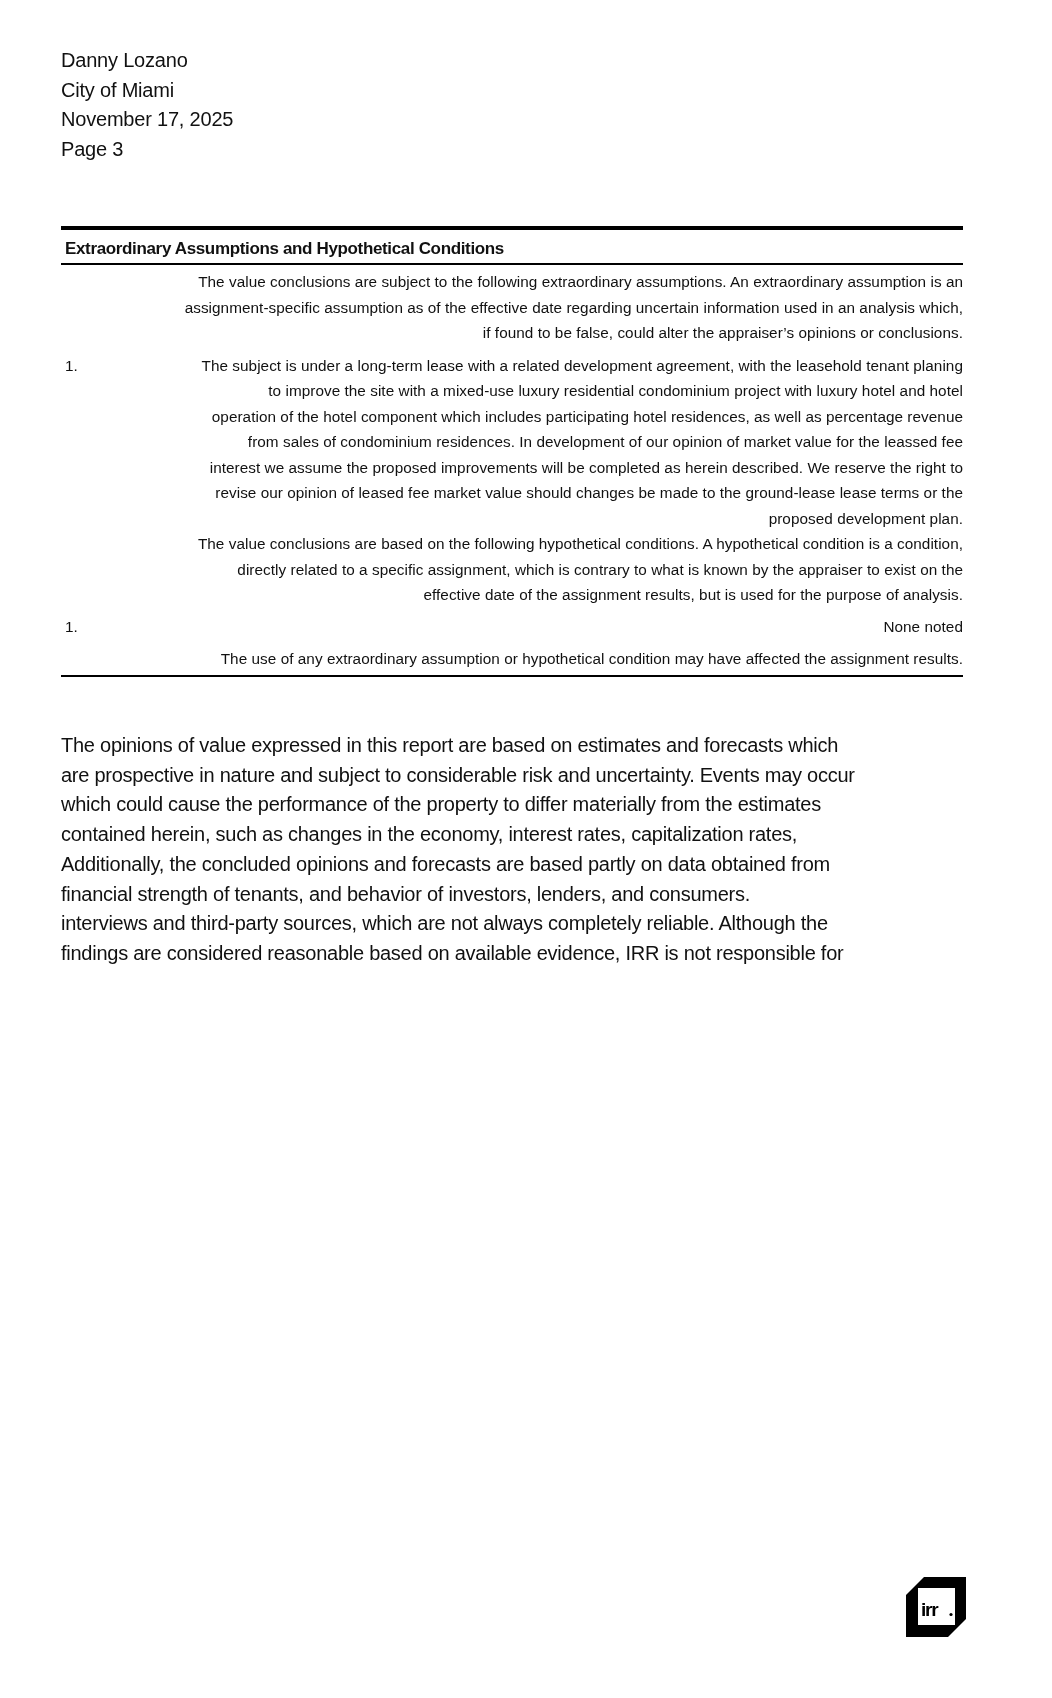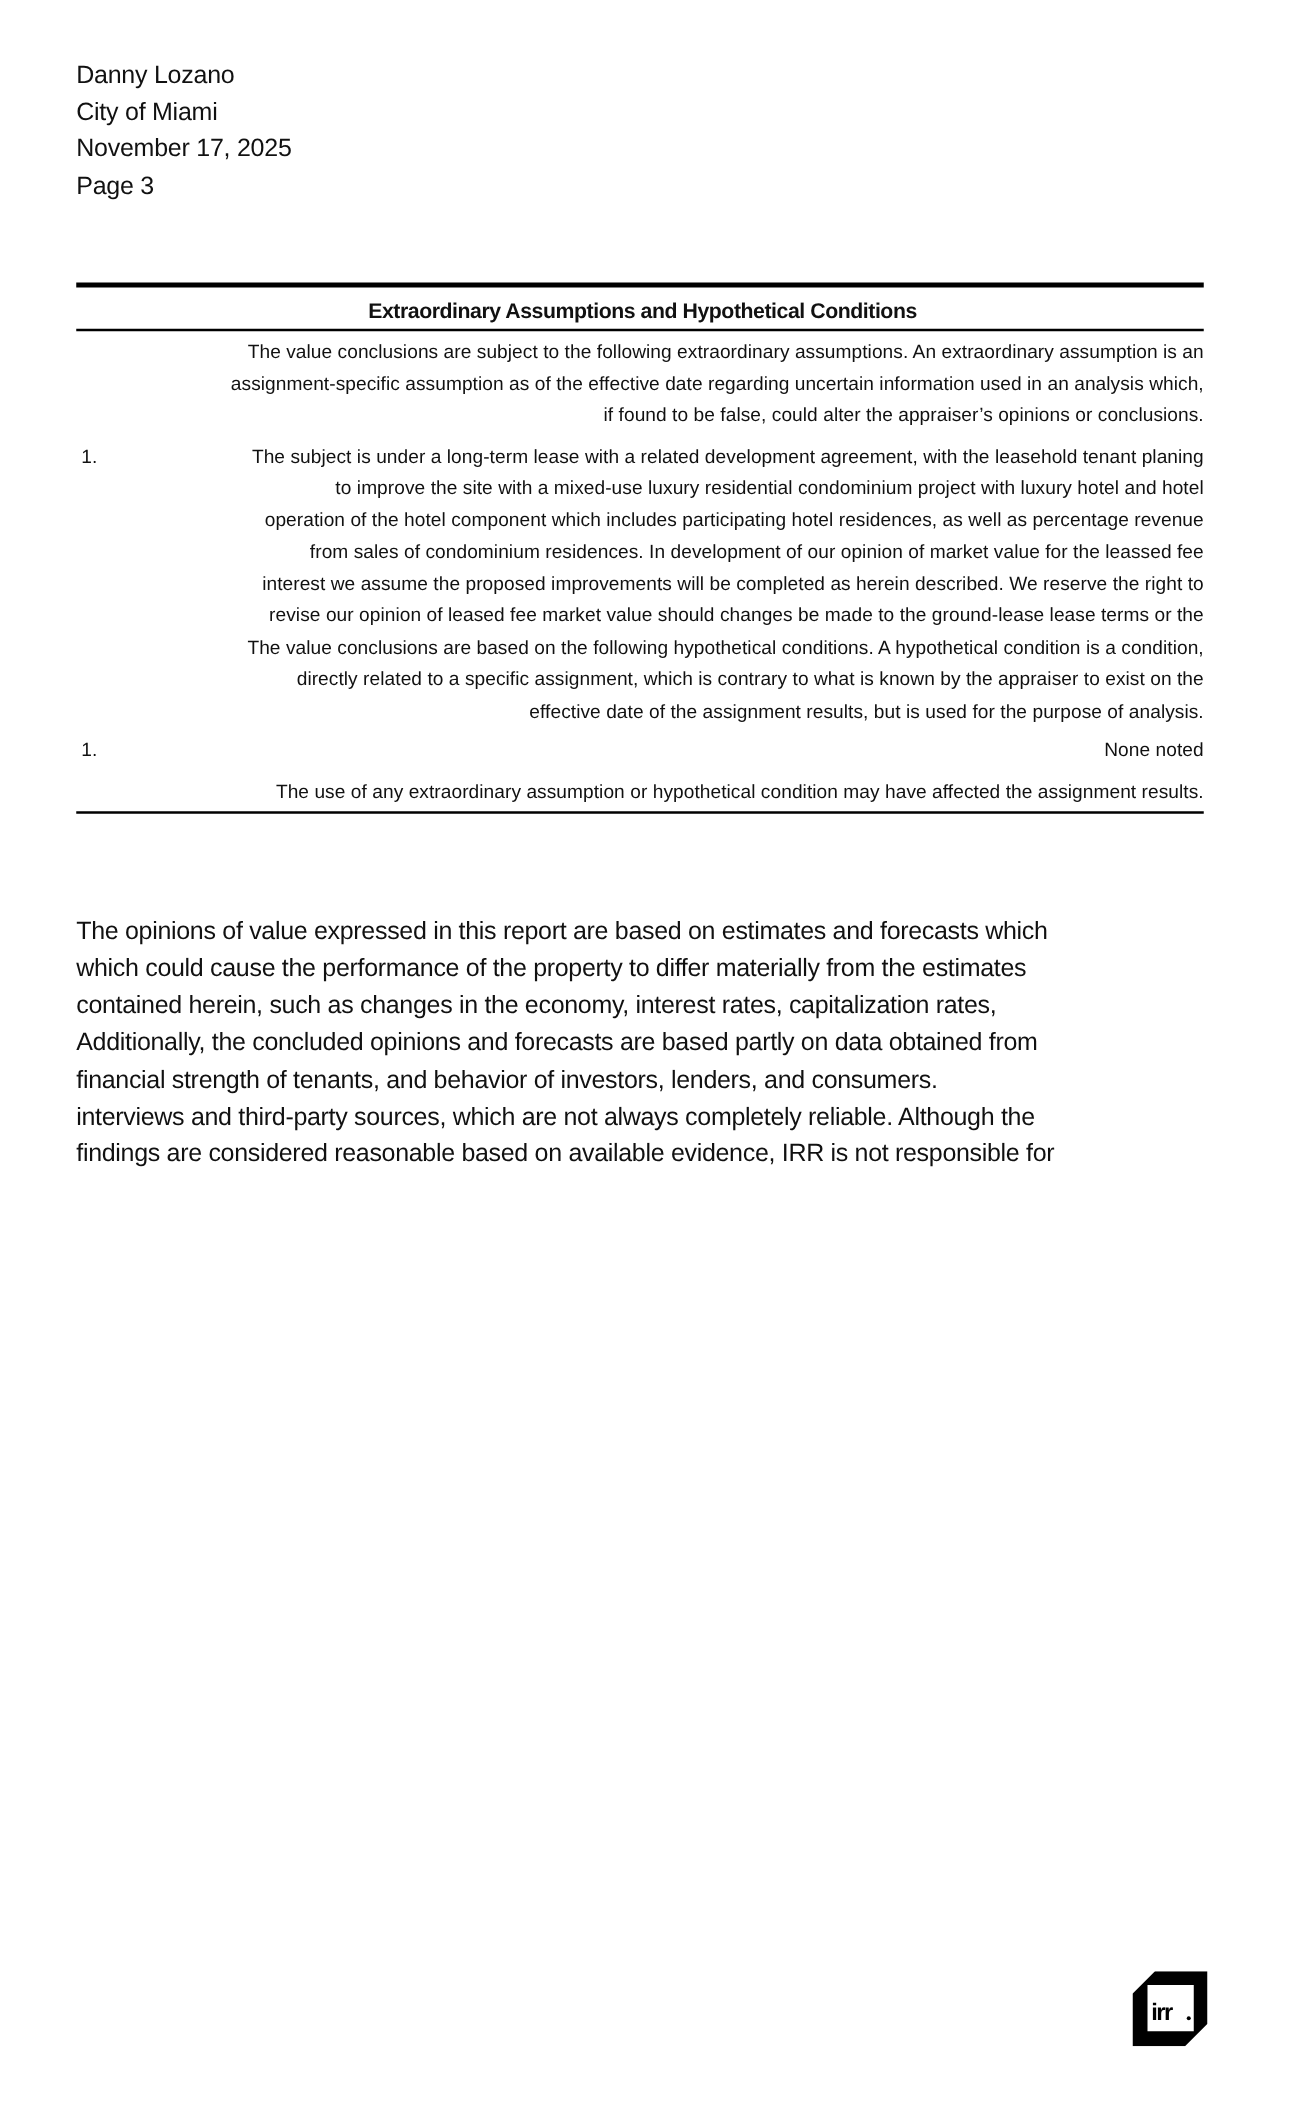--- a/index.html
+++ b/index.html
@@ -4,21 +4,21 @@
 <style>
   html, body { margin: 0; padding: 0; background: #ffffff; }
   body { width: 1052px; height: 1698px; position: relative; overflow: hidden; color: #111111; }
   .page { position: absolute; left: 0; top: 0; width: 1052px; height: 1698px; }
 
   .header { position: absolute; left: 61px; top: 46px; font-family: "Liberation Sans", sans-serif; font-size: 20px; line-height: 29.7px; letter-spacing: -0.2px; }
   .header div { white-space: nowrap; }
 
   .box { position: absolute; left: 61px; top: 226px; width: 902px; font-family: "Liberation Sans", sans-serif; }
   .rule-thick { height: 4px; background: #000; }
-  .box-title { font-weight: bold; font-size: 17px; letter-spacing: -0.35px; padding: 9px 0 4px 4px; line-height: 20px; text-align: center; }
+  .box-title { font-weight: bold; font-size: 17px; letter-spacing: -0.35px; padding: 9px 0 4px 4px; line-height: 20px; }
   .rule-thin { height: 2px; background: #000; }
   .box-body { font-size: 15.3px; line-height: 25.5px; letter-spacing: 0.05px; padding-left: 4px; }
   .box-body .ln { white-space: nowrap; text-align: right; }
   .para1 { padding-top: 4px; }
   .list { margin-top: 7px; }
   .list-item { position: relative; padding-left: 27px; }
   .list-num { position: absolute; left: 0; top: 0; }
   .para2 { margin-top: 0; }
   .list2 { margin-top: 6px; }
   .para3 { margin-top: 7px; padding-bottom: 3px; }
@@ -53,40 +53,42 @@
       </div>
       <div class="list">
         <div class="list-item">
           <span class="list-num">1.</span>
           <div class="ln">The subject is under a long-term lease with a related development agreement, with the leasehold tenant planing</div>
           <div class="ln">to improve the site with a mixed-use luxury residential condominium project with luxury hotel and hotel</div>
           <div class="ln">operation of the hotel component which includes participating hotel residences, as well as percentage revenue</div>
           <div class="ln">from sales of condominium residences. In development of our opinion of market value for the leassed fee</div>
           <div class="ln">interest we assume the proposed improvements will be completed as herein described. We reserve the right to</div>
           <div class="ln">revise our opinion of leased fee market value should changes be made to the ground-lease lease terms or the</div>
+          <div class="ln">proposed development plan.</div>
         </div>
       </div>
       <div class="para2">
         <div class="ln">The value conclusions are based on the following hypothetical conditions. A hypothetical condition is a condition,</div>
         <div class="ln">directly related to a specific assignment, which is contrary to what is known by the appraiser to exist on the</div>
         <div class="ln">effective date of the assignment results, but is used for the purpose of analysis.</div>
       </div>
       <div class="list2">
         <div class="list-item">
           <span class="list-num">1.</span>
           <div class="ln">None noted</div>
         </div>
       </div>
       <div class="para3 ln">The use of any extraordinary assumption or hypothetical condition may have affected the assignment results.</div>
     </div>
     <div class="rule-thin"></div>
   </div>
 
   <div class="body-para">
     <div class="ln">The opinions of value expressed in this report are based on estimates and forecasts which</div>
+    <div class="ln">are prospective in nature and subject to considerable risk and uncertainty. Events may occur</div>
     <div class="ln">which could cause the performance of the property to differ materially from the estimates</div>
     <div class="ln">contained herein, such as changes in the economy, interest rates, capitalization rates,</div>
     <div class="ln">Additionally, the concluded opinions and forecasts are based partly on data obtained from</div>
     <div class="ln">financial strength of tenants, and behavior of investors, lenders, and consumers.</div>
     <div class="ln">interviews and third-party sources, which are not always completely reliable. Although the</div>
     <div class="ln">findings are considered reasonable based on available evidence, IRR is not responsible for</div>
   </div>
 
   <div class="logo">
     <svg width="60" height="60" viewBox="0 0 60 60">

